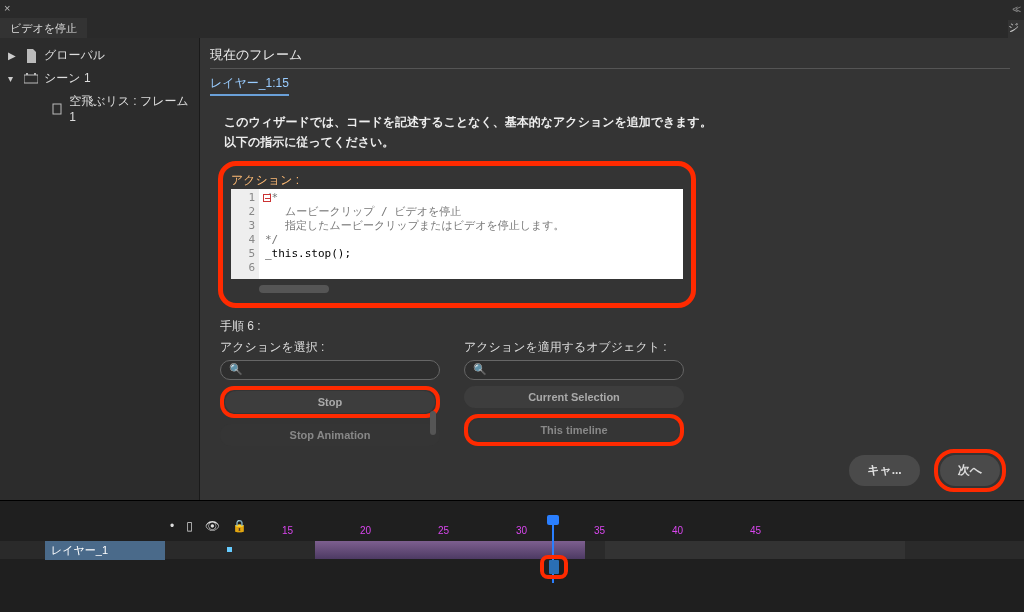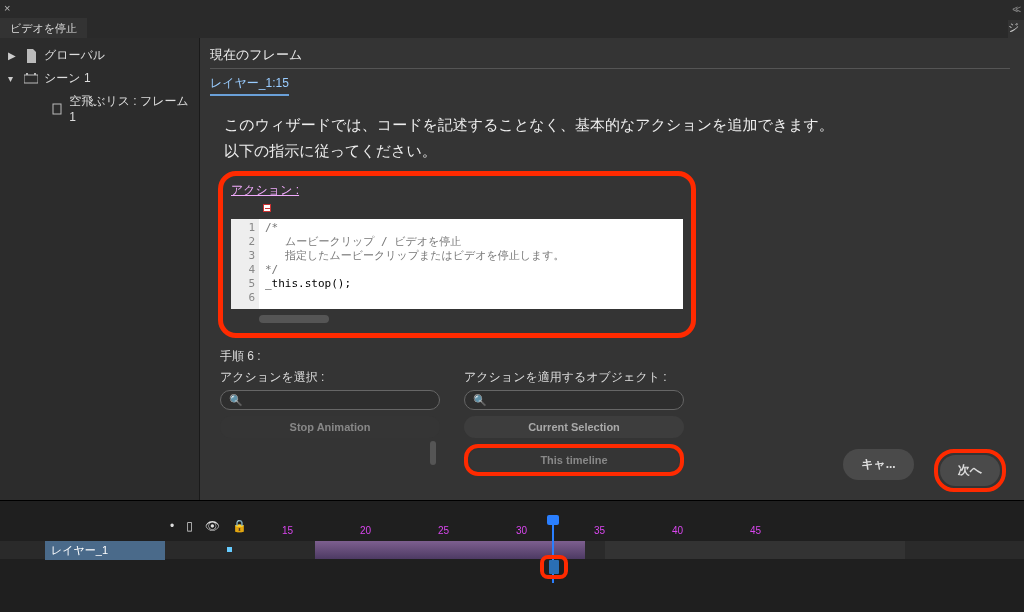--- a/index.html
+++ b/index.html
@@ -29,27 +29,27 @@
   .tree-item { display: flex; align-items: center; gap: 6px; padding: 3px 4px; color: #ddd; font-size: 12px; }
   .tree-item.child2 { padding-left: 46px; }
   .tree-arrow { width: 10px; color: #ccc; font-size: 10px; }
   .tree-icon { width: 14px; display:flex; align-items:center; justify-content:center; color:#bbb; }
   .content {
     flex: 1; background: #343434; position: relative; padding: 6px 14px 10px 10px;
   }
   .content-title { color: #eee; font-size: 13px; padding: 2px 0 4px 0; }
   .content-rule { height: 1px; background: #555; margin-bottom: 6px; }
   .layer-label { color: #9cf; font-size: 12px; padding-bottom: 2px; border-bottom: 2px solid #6aa0d8; display: inline-block; }
-  .wizard-text { margin: 16px 0 6px 14px; color: #eee; font-size: 15px; line-height: 1.7; }
+  .wizard-text { margin: 16px 0 6px 14px; color: #eee; font-size: 12px; line-height: 1.7; font-weight: bold; }
   .action-box {
     margin: 8px 0 4px 8px; width: 478px;
     border: 5px solid #ff2a00; border-radius: 18px;
     background: #343434; padding: 6px 8px 10px 8px; position: relative;
   }
-  .action-label { color: #f0abfc; font-size: 12px; margin-bottom: 20px; text-decoration: underline; }
+  .action-label { color: #fdba74; font-size: 12px; margin-bottom: 0; }
   .code-area {
     display: flex; background: #fff; height: 90px; overflow: hidden;
   }
   .gutter {
     width: 28px; background: #eee; color: #888; font-family: monospace; font-size: 11px;
     text-align: right; padding: 2px 4px 2px 0; line-height: 14px;
   }
   .code {
     flex: 1; padding: 2px 6px; font-family: monospace; font-size: 11px;
     color: #777; line-height: 14px; white-space: pre;
@@ -75,21 +75,21 @@
     border-radius: 12px; background: #3d3d3d; color: #aaa;
     font-size: 11px; font-weight: bold; text-align: center;
     height: 22px; line-height: 22px;
   }
   .opt.dark { background: #353535; color: #888; }
   .opt-hl { border: 4px solid #ff2a00; border-radius: 14px; padding: 1px; }
   .opt-hl .opt { height: 22px; }
   .scroll-pill { width: 6px; height: 24px; background:#555; border-radius:3px; position:absolute; }
 
   .footer-btns {
-    position: absolute; right: 18px; bottom: 8px; display: flex; gap: 20px; align-items: flex-start;
+    position: absolute; right: 18px; bottom: 8px; display: flex; gap: 14px; align-items: center;
   }
   .btn {
     background: #4a4a4a; color: #ddd; font-size: 12px; font-weight: bold;
     border-radius: 16px; padding: 7px 18px; min-width: 56px; text-align: center;
   }
   .btn-hl { border: 4px solid #ff2a00; border-radius: 20px; padding: 2px; }
 
   .timeline {
     height: 112px; background: #1f1f1f; border-top: 1px solid #000; position: relative;
   }
@@ -206,20 +206,23 @@
 
     <div class="step-label">手順 6 :</div>
 
     <div class="selectors">
       <div class="sel-col" style="position:relative">
         <div class="sel-title">アクションを選択 :</div>
         <div class="search">
           <span class="mag">🔍</span>
         </div>
         <div class="options">
+          <div class="opt-hl">
+            <div class="opt">Stop</div>
+          </div>
           <div class="opt dark">Stop Animation</div>
         </div>
         <div class="scroll-pill" style="left:210px; top:72px"></div>
       </div>
 
       <div class="sel-col">
         <div class="sel-title">アクションを適用するオブジェクト :</div>
         <div class="search">
           <span class="mag">🔍</span>
         </div>

